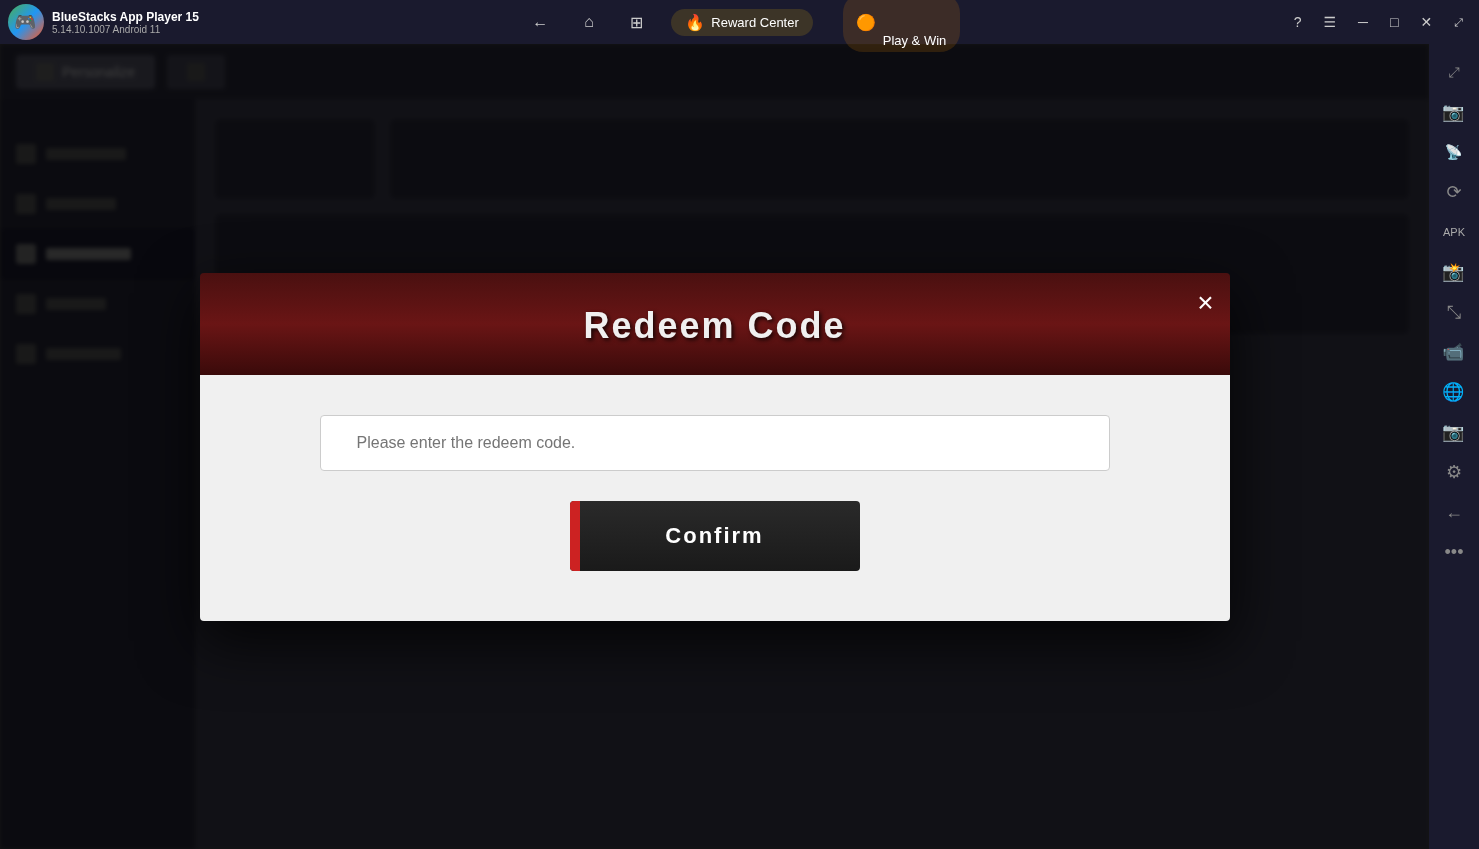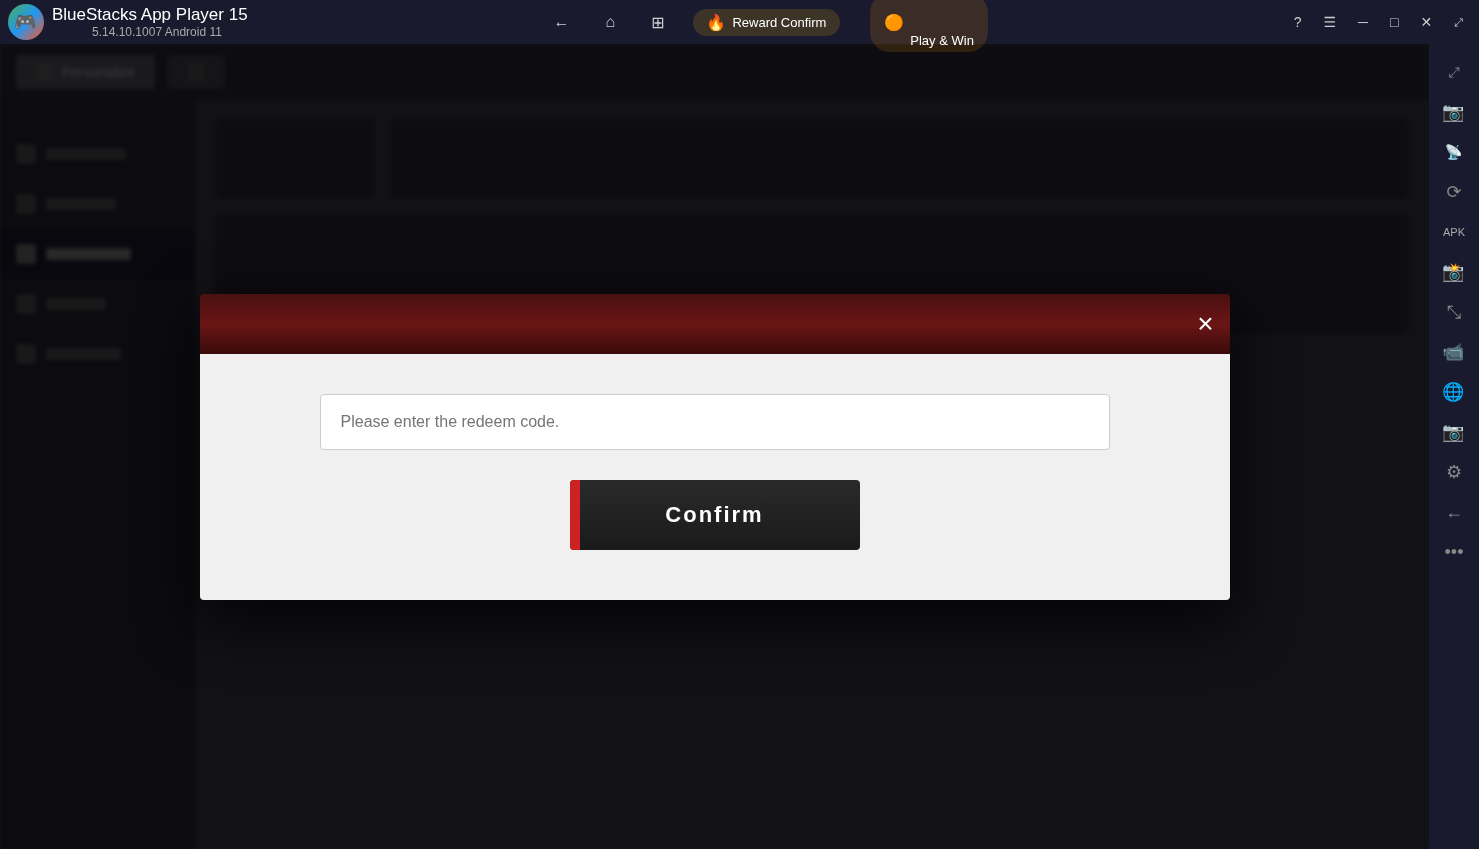--- a/index.html
+++ b/index.html
@@ -38,28 +38,27 @@
     }
 
     .title-bar-app-info {
       display: flex;
       flex-direction: column;
       flex-shrink: 0;
     }
 
     .title-bar-app-name {
       color: #ffffff;
-      font-size: 17px;
-      font-weight: 400;
+      font-size: 12px;
+      font-weight: 700;
     }
 
     .title-bar-app-version {
       color: #aaaaaa;
-      font-size: 12px;
-      margin-left: 40px;
+      font-size: 10px;
     }
 
     .title-bar-center {
       flex: 1;
       display: flex;
       align-items: center;
       justify-content: center;
       gap: 20px;
     }
 
@@ -280,21 +279,21 @@
       background: #f0f0f0;
       padding: 40px 120px 50px;
       display: flex;
       flex-direction: column;
       align-items: center;
       gap: 30px;
     }
 
     .redeem-input {
       width: 100%;
-      padding: 18px 20px;
+      padding: 18px 36px;
       border: 1.5px solid #cccccc;
       border-radius: 4px;
       background: #ffffff;
       font-size: 16px;
       color: #999999;
       outline: none;
     }
 
     .confirm-btn {
       width: 290px;
@@ -335,21 +334,21 @@
     <span class="title-bar-app-version">5.14.10.1007  Android 11</span>
   </div>
 
   <div class="title-bar-center">
     <button class="title-bar-nav-btn">←</button>
     <button class="title-bar-nav-btn">⌂</button>
     <button class="title-bar-nav-btn">⊞</button>
 
     <div class="title-bar-reward">
       <span class="title-bar-reward-icon">🔥</span>
-      <span class="title-bar-reward-text">Reward Confirm</span>
+      <span class="title-bar-reward-text">Reward Center</span>
     </div>
 
     <div class="title-bar-playnwin">
       <span class="title-bar-reward-icon">🟠</span>
       <span class="title-bar-playnwin-text">Play &amp; Win</span>
     </div>
   </div>
 
   <div class="title-bar-controls">
     <button class="title-bar-ctrl-btn">?</button>
@@ -428,20 +427,21 @@
   <button class="sidebar-icon-btn">⚙</button>
   <button class="sidebar-icon-btn">←</button>
   <button class="sidebar-icon-btn">•••</button>
 </div>
 
 <div class="modal-overlay">
   <div class="modal">
 
     <div class="modal-header" style="background: linear-gradient(180deg, #4a1010 0%, #6a1515 50%, #3a0a0a 100%);">
       <button class="modal-close-btn">×</button>
+      <div class="modal-title">Redeem Code</div>
     </div>
 
     <div class="modal-body">
 
       <input type="text" class="redeem-input" placeholder="Please enter the redeem code." style="">
 
       <button class="confirm-btn">
         <div class="confirm-btn-accent"></div>
         <span>Confirm</span>
       </button>

